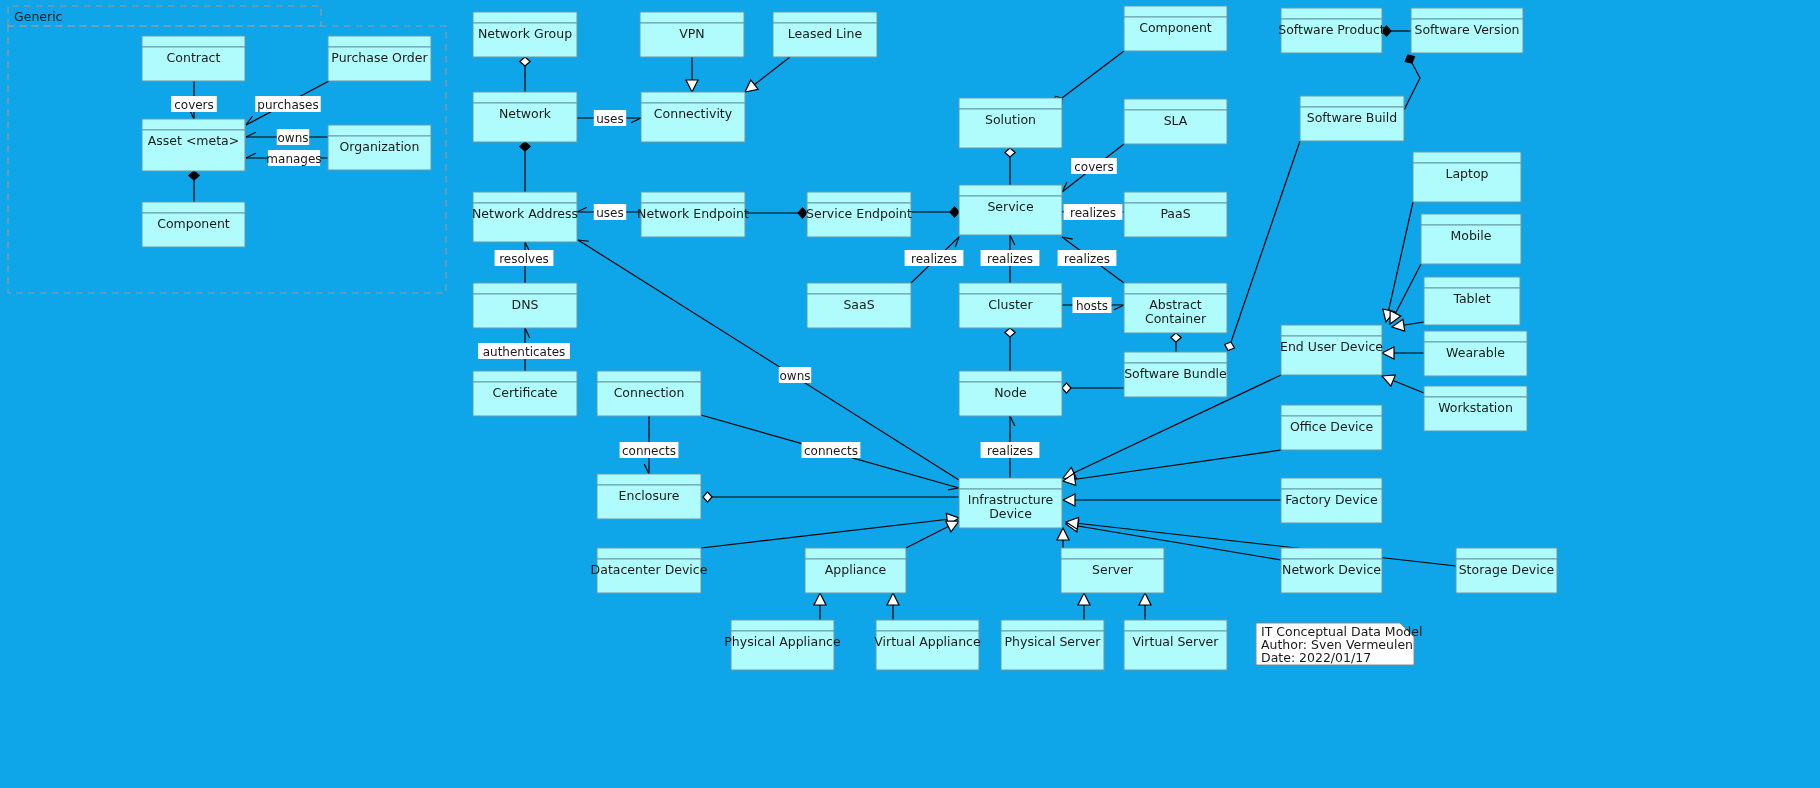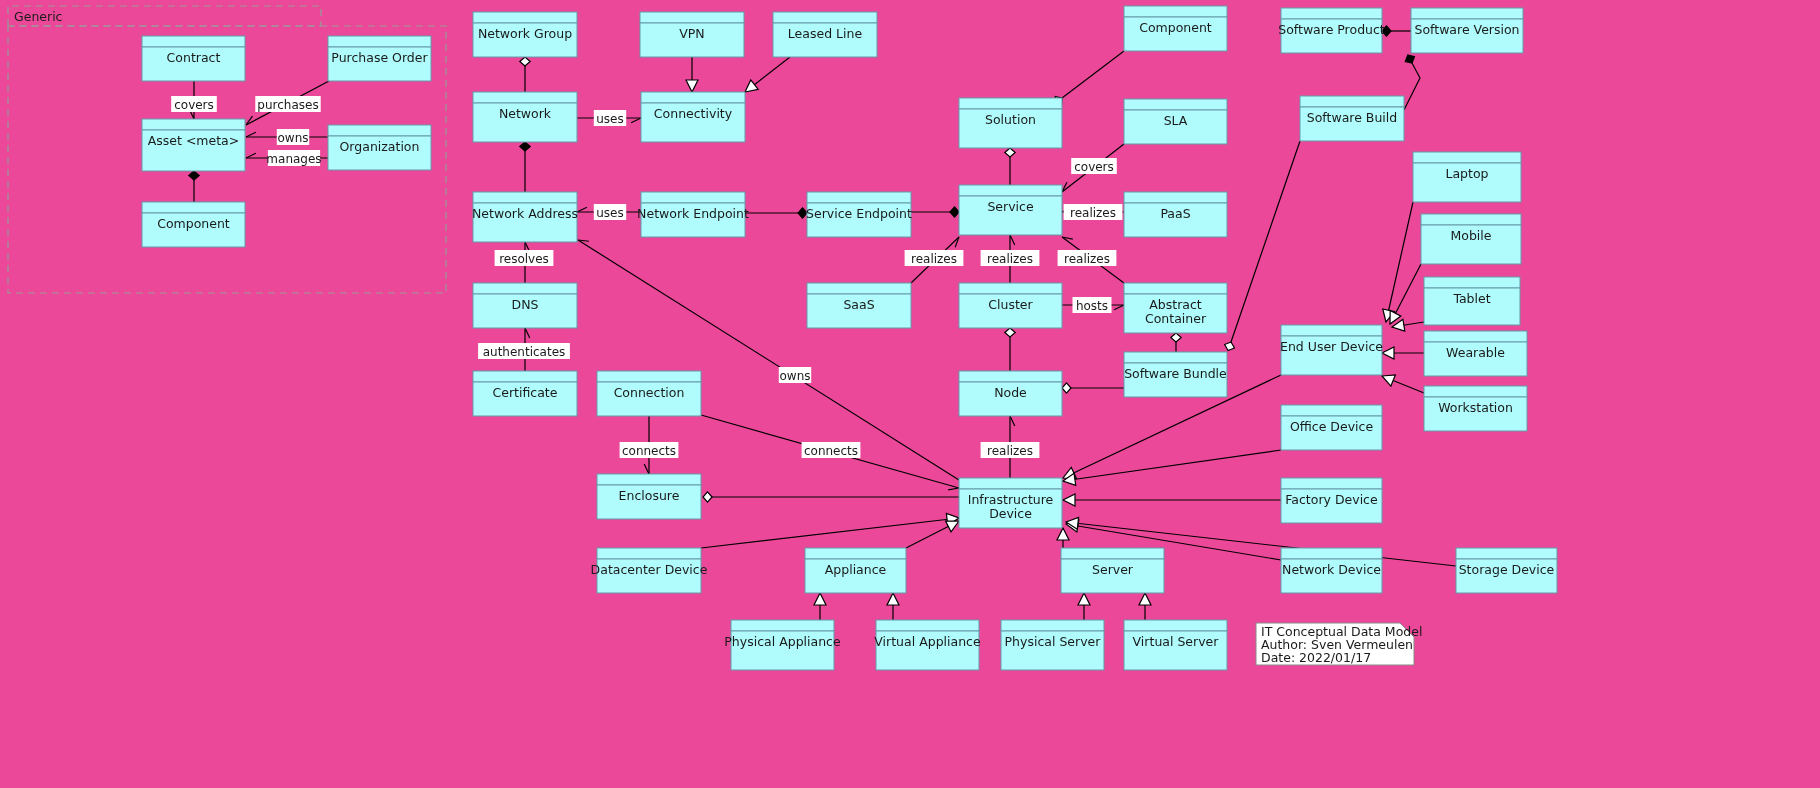--- a/index.html
+++ b/index.html
@@ -4,21 +4,21 @@
 <style>
   html, body {
     margin: 0;
     padding: 0;
     background: #ffffff;
   }
   #canvas-wrap {
     position: relative;
     width: 1820px;
     height: 788px;
-    background: #ec4899;
+    background: #0ea5e9;
     font-family: "DejaVu Sans", sans-serif;
     overflow: hidden;
   }
   svg.diagram {
     position: absolute;
     left: 0;
     top: 0;
     width: 1820px;
     height: 788px;
   }

